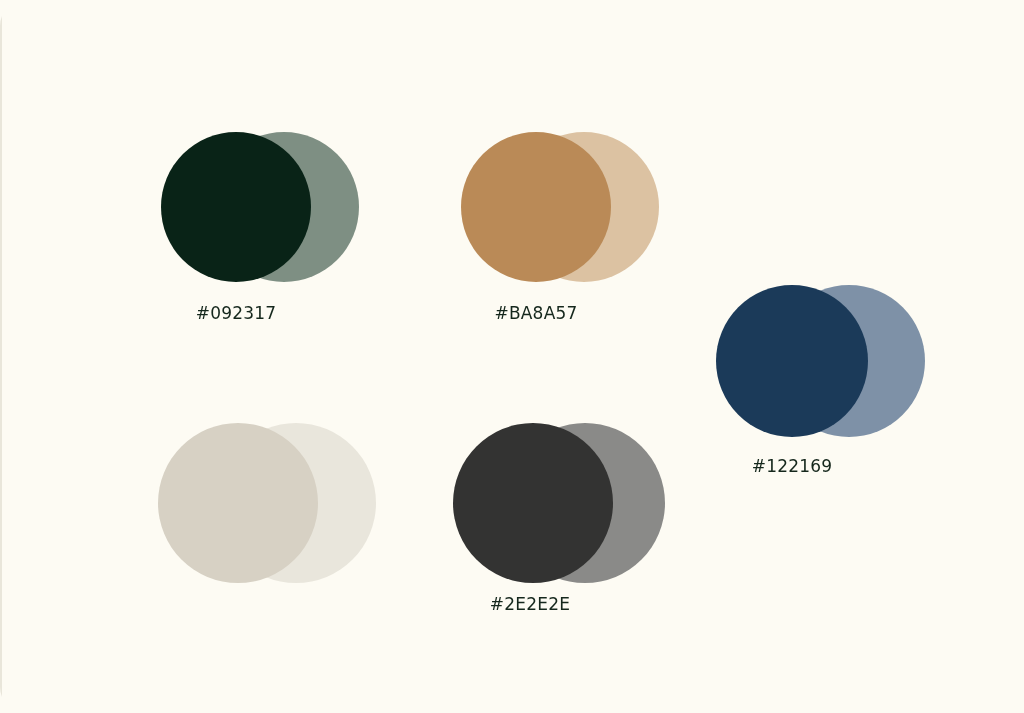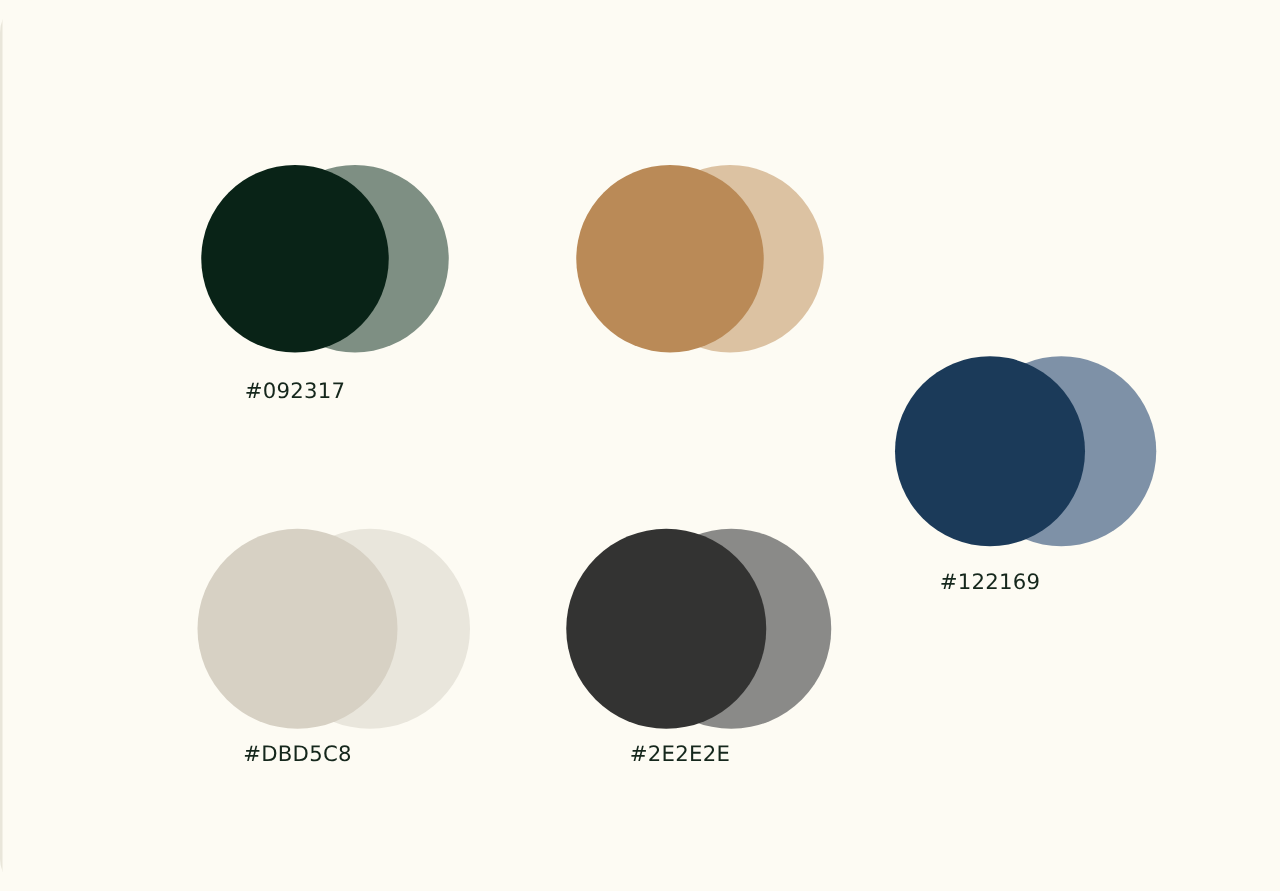--- a/index.html
+++ b/index.html
@@ -77,32 +77,32 @@
   <div class="swatch" style="left: 161px; top: 132px; width: 198px; height: 150px;">
     <div class="circle circle-back" style="left: 48px; width: 150px; height: 150px; background: rgb(126, 143, 131);"></div>
     <div class="circle circle-front" style="width: 150px; height: 150px; background: rgb(9, 35, 23);"></div>
   </div>
   <div class="swatch-label" style="left: 161px; top: 303px; width: 150px; color: rgb(21, 39, 28);">#092317</div>
 
   <div class="swatch" style="left: 461px; top: 132px; width: 198px; height: 150px;">
     <div class="circle circle-back" style="left: 48px; width: 150px; height: 150px; background: rgb(220, 194, 162);"></div>
     <div class="circle circle-front" style="width: 150px; height: 150px; background: rgb(186, 138, 87);"></div>
   </div>
+  <div class="swatch-label" style="left: 461px; top: 303px; width: 150px; color: rgb(21, 39, 28);">#BA8A57</div>
 
   <div class="swatch" style="left: 716px; top: 285px; width: 209px; height: 152px;">
     <div class="circle circle-back" style="left: 57px; width: 152px; height: 152px; background: rgb(126, 145, 167);"></div>
     <div class="circle circle-front" style="width: 152px; height: 152px; background: rgb(27, 58, 89);"></div>
   </div>
   <div class="swatch-label" style="left: 716px; top: 456px; width: 152px; color: rgb(21, 39, 28);">#122169</div>
 
   <div class="swatch" style="left: 158px; top: 423px; width: 218px; height: 160px;">
     <div class="circle circle-back" style="left: 58px; width: 160px; height: 160px; background: rgb(233, 230, 220);"></div>
     <div class="circle circle-front" style="width: 160px; height: 160px; background: rgb(215, 209, 196);"></div>
   </div>
-  <div class="swatch-label" style="left: 158px; top: 594px; width: 160px; color: rgb(21, 39, 28);">#DBD5C8</div>
 
   <div class="swatch" style="left: 453px; top: 423px; width: 212px; height: 160px;">
     <div class="circle circle-back" style="left: 52px; width: 160px; height: 160px; background: rgb(138, 138, 136);"></div>
     <div class="circle circle-front" style="width: 160px; height: 160px; background: rgb(51, 51, 50);"></div>
   </div>
-  <div class="swatch-label" style="left: 464px; top: 594px; width: 160px; color: rgb(21, 39, 28);">#2E2E2E</div>
+  <div class="swatch-label" style="left: 450px; top: 594px; width: 160px; color: rgb(21, 39, 28);">#2E2E2E</div>
 
 </div>
 
 </body></html>

